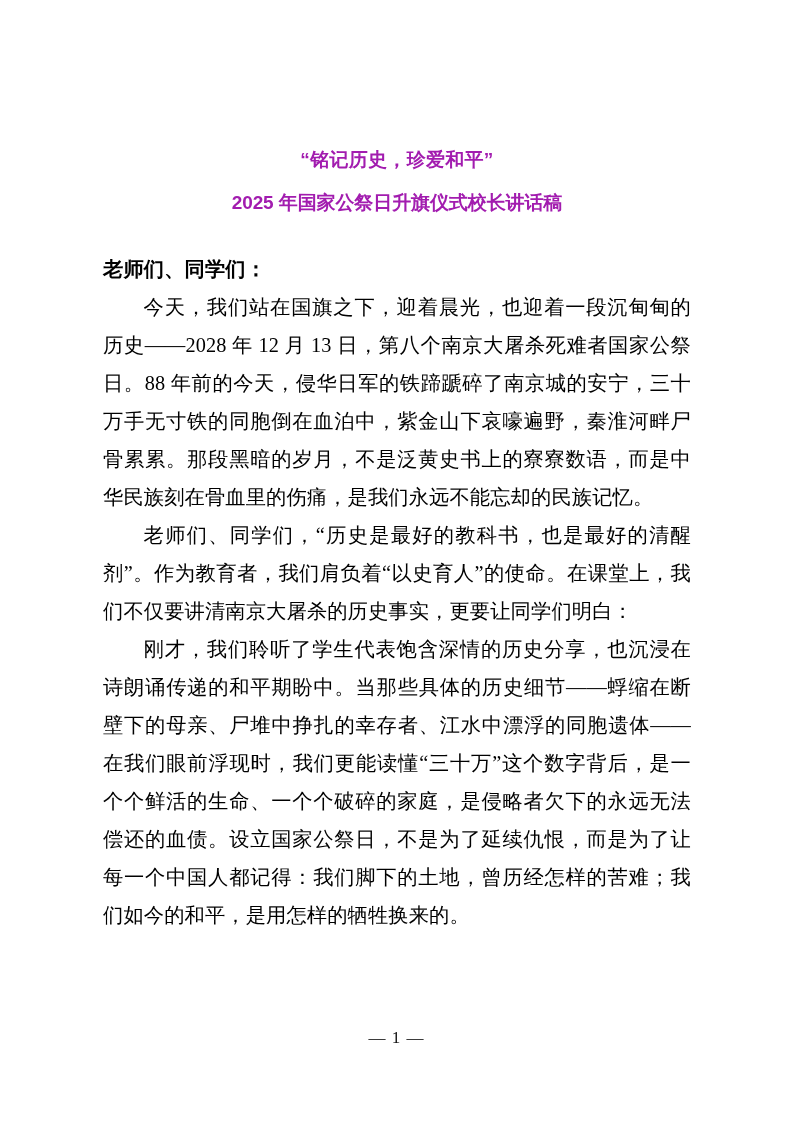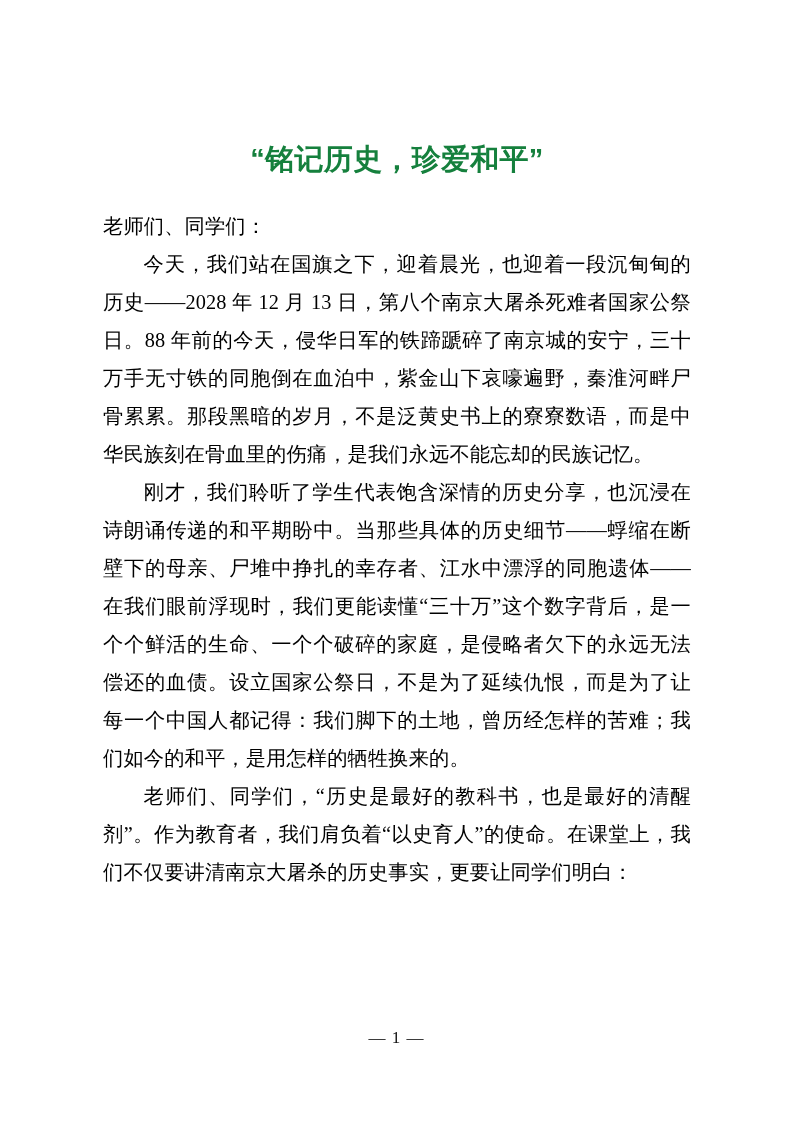--- a/index.html
+++ b/index.html
@@ -26,24 +26,24 @@
     width: 588px;
   }
   
   .doc-title {
     margin: 0;
     padding: 0;
     padding-top: 138px;
     text-align: center;
     font-family: "Liberation Sans", "DejaVu Sans", sans-serif;
     font-weight: bold;
-    font-size: 29px;
+    font-size: 19px;
     line-height: 43px;
     letter-spacing: 0.3px;
-    color: #15803d;
+    color: #a21caf;
   }
   .doc-title .tline {
     display: block;
     white-space: nowrap;
   }
   .doc-title .tline2 {
     letter-spacing: -0.1px;
   }
   
   .body-block {
@@ -54,21 +54,21 @@
     padding: 0;
     font-family: "Liberation Serif", "DejaVu Serif", serif;
     font-size: 20.3px;
     line-height: 38px;
     text-align: justify;
     text-justify: inter-character;
     text-align-last: left;
     color: #000;
     letter-spacing: 0.1px;
   }
-  p.indent-0 { text-indent: 0; }
+  p.indent-0 { text-indent: 0; font-weight: bold; }
   p.indent-2 { text-indent: 2em; }
   
   .page-footer {
     position: absolute;
     left: 0;
     right: 0;
     top: 1028px;
     text-align: center;
     font-family: "Liberation Serif", "DejaVu Serif", serif;
     font-size: 17px;
@@ -79,26 +79,27 @@
 </style>
 </head>
 <body>
 
 <div id="page">
 
   <div id="content">
 
     <h1 class="doc-title">
       <span class="tline tline1">“铭记历史，珍爱和平”</span>
+      <span class="tline tline2">2025 年国家公祭日升旗仪式校长讲话稿</span>
     </h1>
 
     <div class="body-block">
       <p class="para indent-0">老师们、同学们：</p>
       <p class="para indent-2">今天，我们站在国旗之下，迎着晨光，也迎着一段沉甸甸的历史——2028 年 12 月 13 日，第八个南京大屠杀死难者国家公祭日。88 年前的今天，侵华日军的铁蹄蹏碎了南京城的安宁，三十万手无寸铁的同胞倒在血泊中，紫金山下哀嚎遍野，秦淮河畔尸骨累累。那段黑暗的岁月，不是泛黄史书上的寮寮数语，而是中华民族刻在骨血里的伤痛，是我们永远不能忘却的民族记忆。</p>
+      <p class="para indent-2">老师们、同学们，“历史是最好的教科书，也是最好的清醒剂”。作为教育者，我们肩负着“以史育人”的使命。在课堂上，我们不仅要讲清南京大屠杀的历史事实，更要让同学们明白：</p>
       <p class="para indent-2">刚才，我们聆听了学生代表饱含深情的历史分享，也沉浸在诗朗诵传递的和平期盼中。当那些具体的历史细节——蜉缩在断壁下的母亲、尸堆中挣扎的幸存者、江水中漂浮的同胞遗体——在我们眼前浮现时，我们更能读懂“三十万”这个数字背后，是一个个鲜活的生命、一个个破碎的家庭，是侵略者欠下的永远无法偿还的血债。设立国家公祭日，不是为了延续仇恨，而是为了让每一个中国人都记得：我们脚下的土地，曾历经怎样的苦难；我们如今的和平，是用怎样的牺牲换来的。</p>
-      <p class="para indent-2">老师们、同学们，“历史是最好的教科书，也是最好的清醒剂”。作为教育者，我们肩负着“以史育人”的使命。在课堂上，我们不仅要讲清南京大屠杀的历史事实，更要让同学们明白：</p>
     </div>
 
   </div>
 
   <div class="page-footer">— 1 —</div>
 
 </div>
 
 </body></html>

